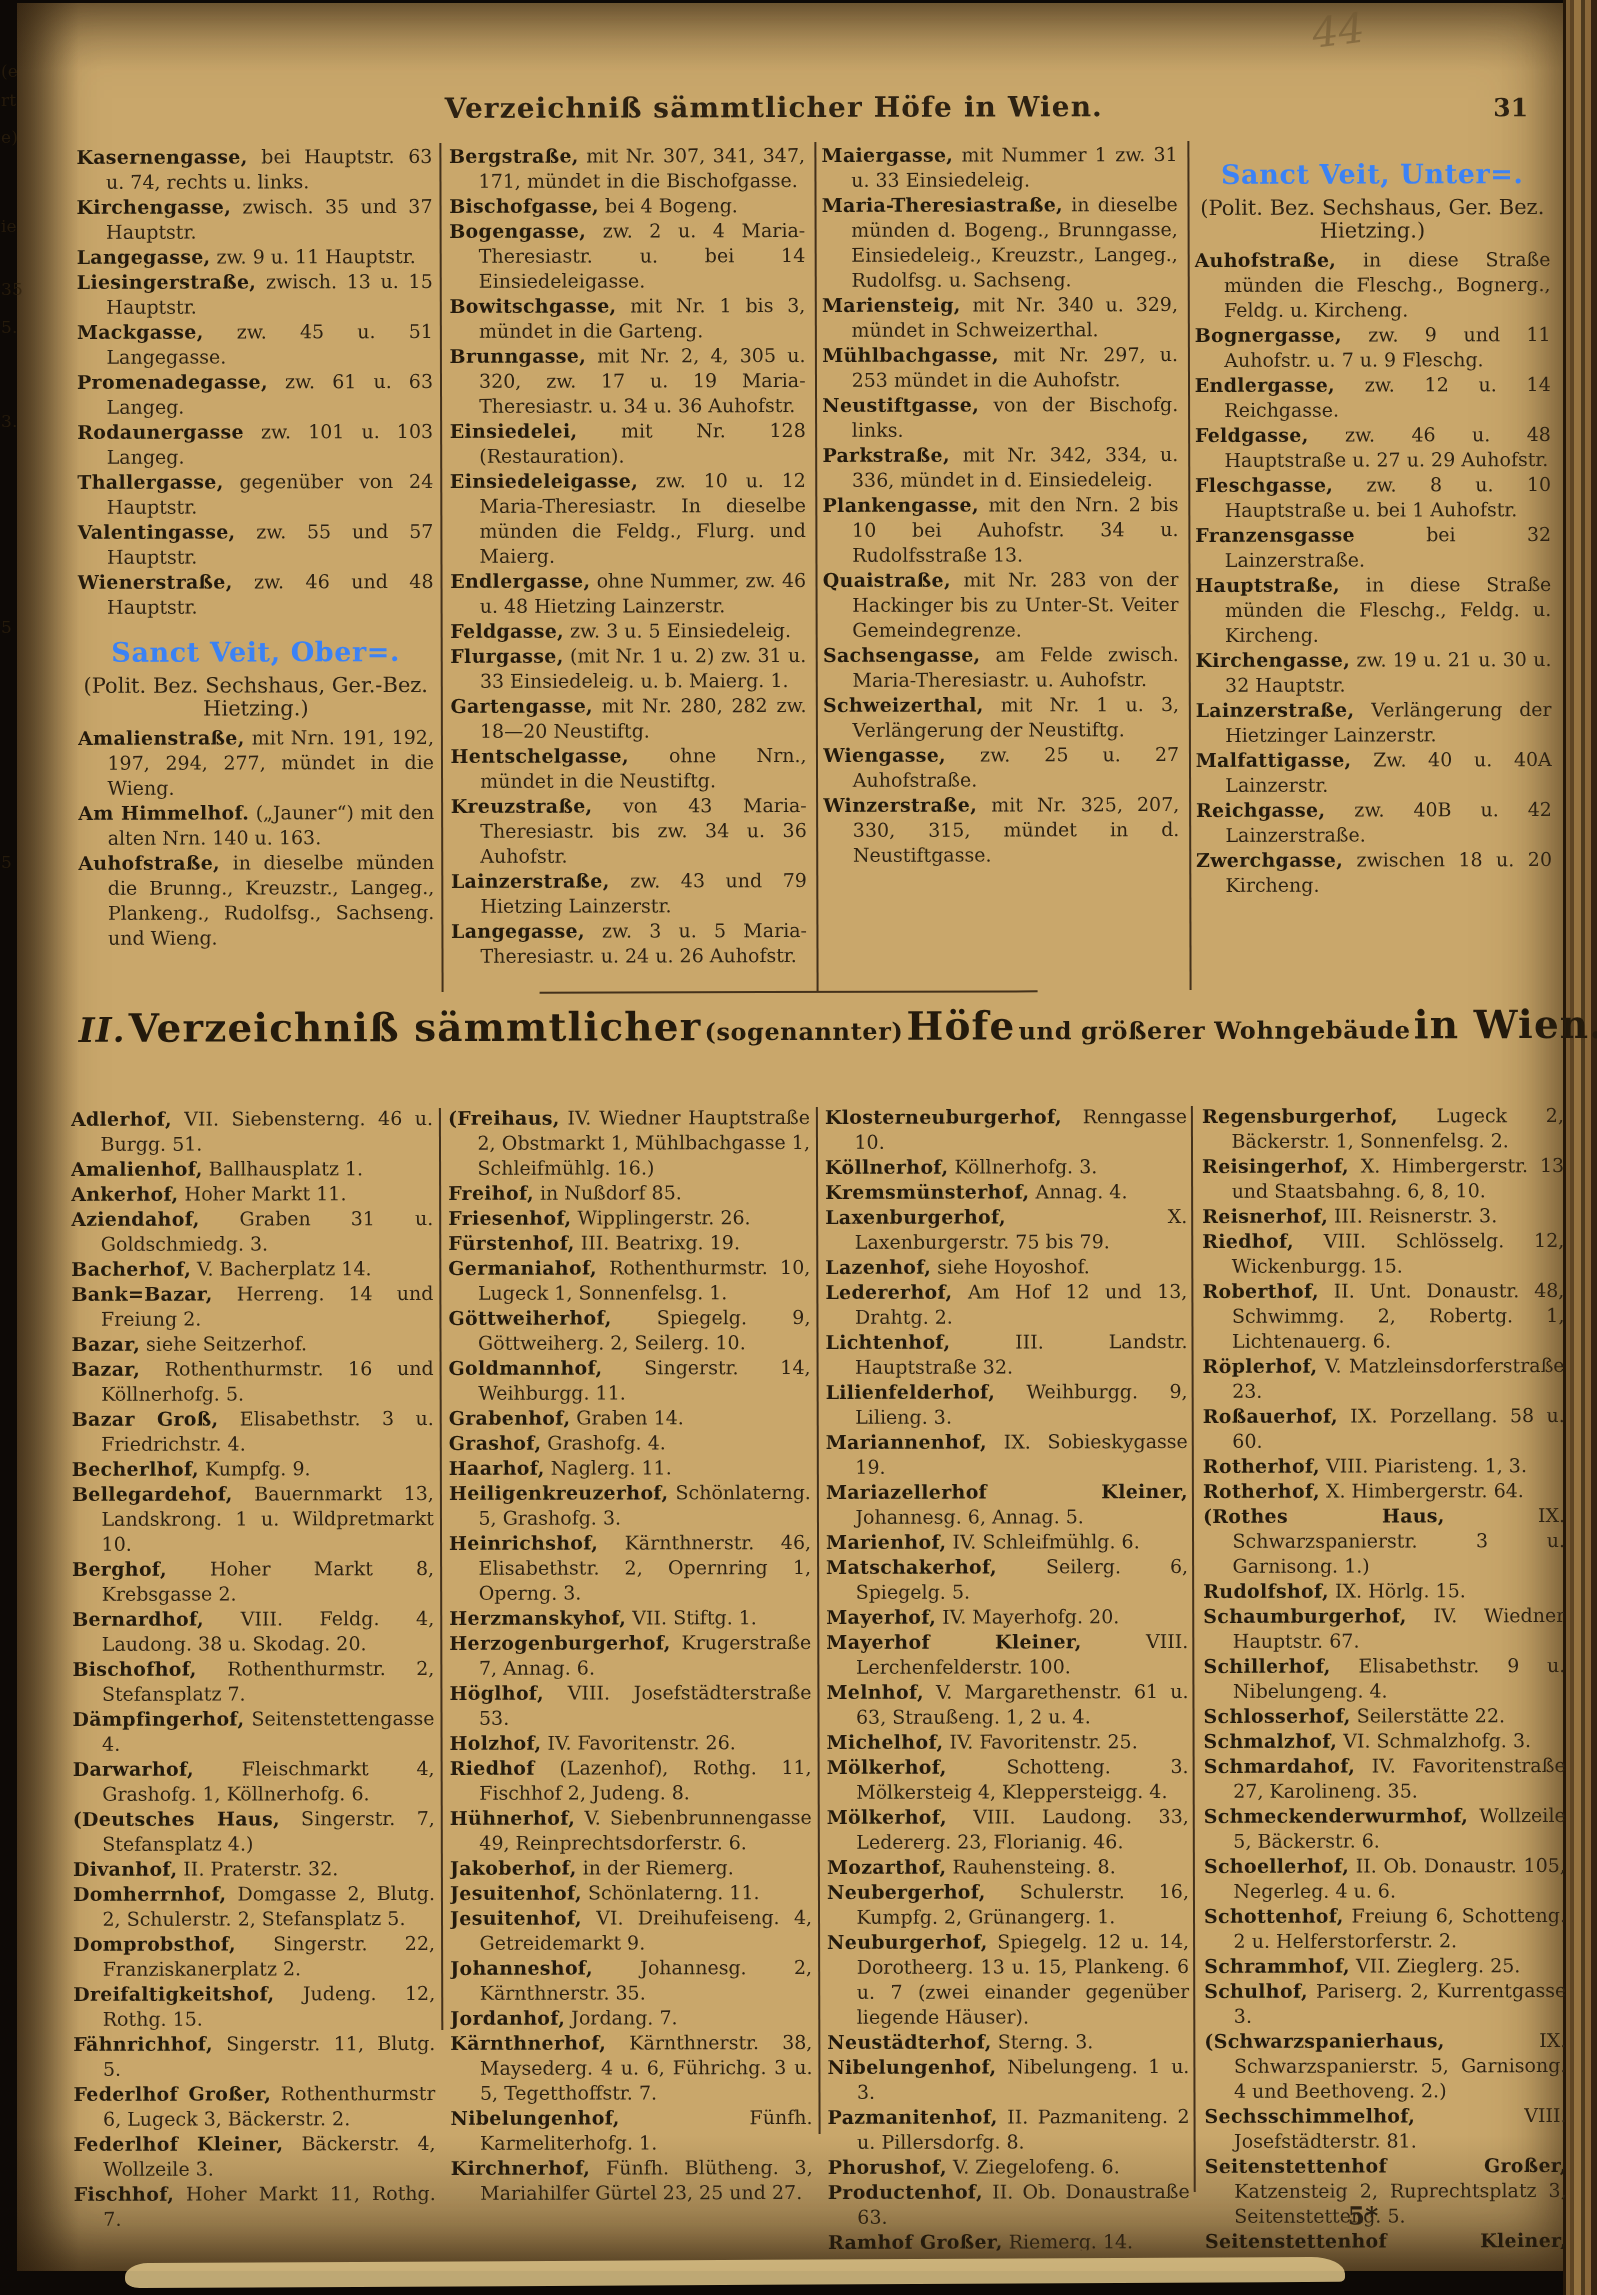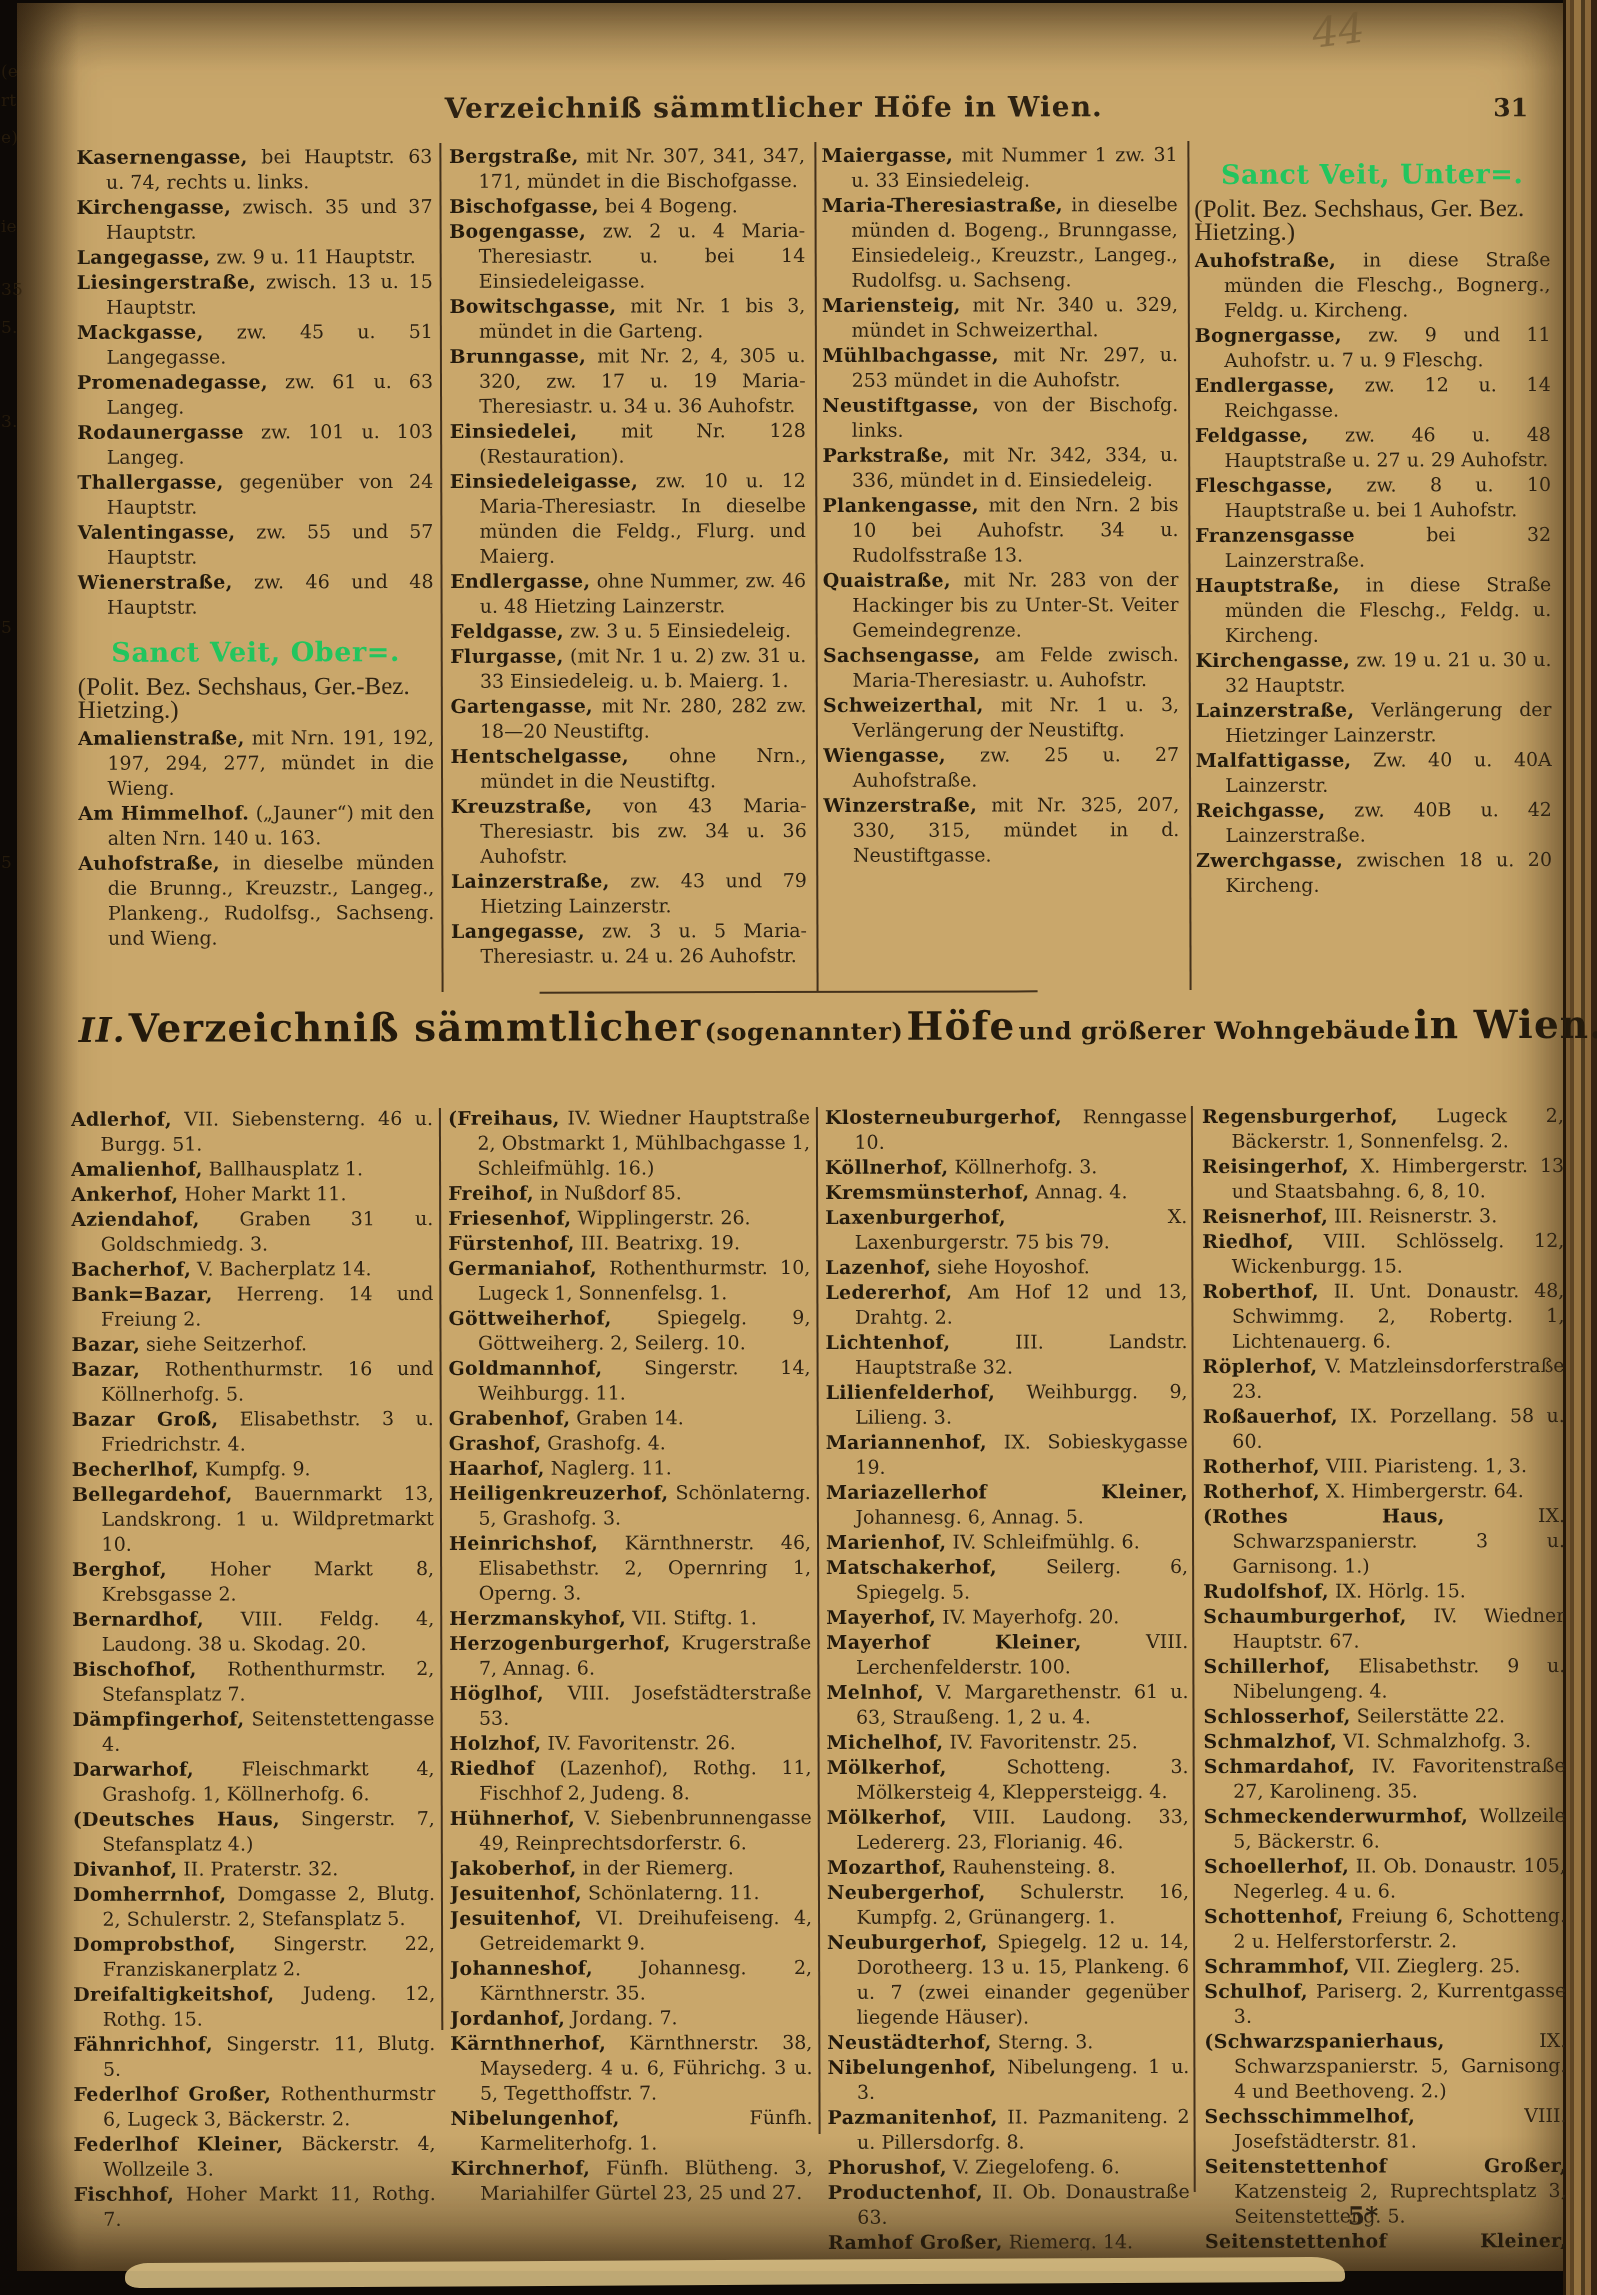--- a/index.html
+++ b/index.html
@@ -39,22 +39,22 @@
   .cols{position:absolute;display:grid;overflow:hidden;}
   .sec1{left:79px;top:143px;width:1475px;height:846px;
         grid-template-columns:356px 356px 356px 356px;column-gap:16.6px;}
   .sec2{left:71px;top:1105px;width:1492px;height:1146px;
         grid-template-columns:362px 362px 362px 362px;column-gap:15px;}
   .col{overflow:hidden;}
   .entry{font-size:19px;line-height:25px;text-align:justify;
         padding-left:29.5px;text-indent:-29.5px;}
   .en{font-weight:bold;letter-spacing:0.3px;color:#241a0c;}
   .subhead{font-size:27px;font-weight:bold;text-align:center;letter-spacing:0.6px;
-        margin:17px 0 6.8px 0;color:#22c55e;}
-  .subnote{font-size:25px;line-height:23px;text-align:left;margin:0 0 5.7px 0;font-family:Liberation Serif, serif;}
+        margin:17px 0 6.8px 0;color:#3b82f6;}
+  .subnote{font-size:21px;line-height:23px;text-align:center;margin:0 0 5.7px 0;}
 
   .vrule{position:absolute;width:1.7px;background:#43311b;}
   .r1a{left:442px;top:142px;height:849px}
   .r1b{left:817px;top:142px;height:849px}
   .r1c{left:1190px;top:142px;height:849px}
   .r2a{left:439px;top:1107px;height:922px}
   .r2b{left:816px;top:1107px;height:1027px}
   .r2c{left:1191px;top:1107px;height:1086px}
   .hdiv{position:absolute;left:540px;top:991px;width:498px;height:1.7px;background:#43311b;}
 

